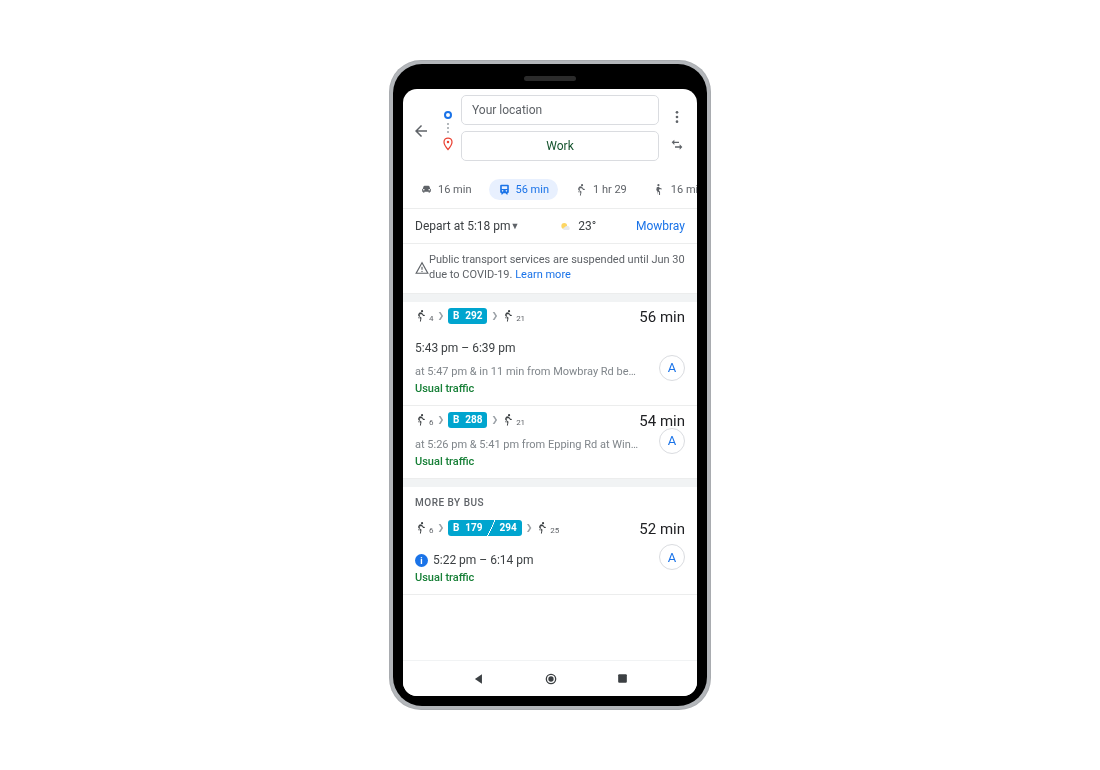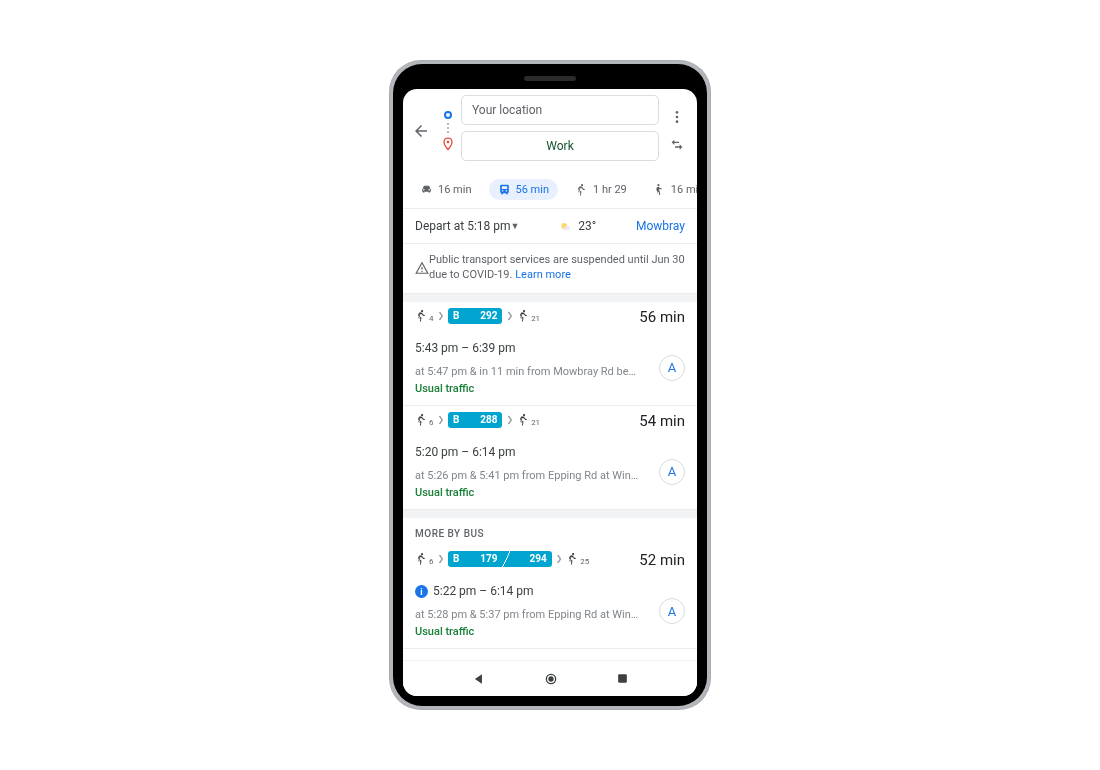--- a/index.html
+++ b/index.html
@@ -188,21 +188,21 @@
   .legs .chev { color: #9aa0a6; font-size: 8px; }
   .legs .ob {
     display:inline-flex; align-items:center; height:16px; background:#00a5cf; color:#fff;
     border-radius: 3px; font-size: 10px; font-weight: 700;
   }
   .legs .ob .obB {
     width:16px; height:16px; border-radius:50%; background:#00a5cf;
     display:flex;align-items:center;justify-content:center; margin-right:-3px;
     font-weight:700;
   }
-  .legs .ob .obN { padding: 0 5px 0 4px; border-radius: 3px; background:#00a5cf;margin-left:15px; }
+  .legs .ob .obN { padding: 0 5px 0 4px; border-radius: 3px; background:#00a5cf; }
   .legs .ob.multi .sep {
     width: 8px; height: 16px; position: relative; overflow: hidden;
   }
   .legs .ob.multi .sep::before{
     content:''; position:absolute; left:-1px; top:-2px; width: 10px; height:20px;
     background: linear-gradient(115deg, #00a5cf 49%, #fff 50% 54%, #00a5cf 55%);
   }
 
   .route .duration {
     position: absolute; right: 12px; top: 6px;
@@ -430,23 +430,20 @@
         <span class="ico walk-ico">
                       <svg viewBox="0 0 24 24" width="12" height="12">
                         <circle cx="13" cy="4" r="2" fill="#3c4043"></circle>
                         <path fill="#3c4043" d="M11 22l1-6-2-2-1 3H6l2-6 2-2 3 1 2 3h3v-2l-3-1-2-3-4-1-3 3v4h2v-3l2-1-2 7 2 2-1 5h2z"></path>
                       </svg>
                     </span>
         <sub>21</sub>
       </span>
     </div>
     <div class="duration">54 min</div>
-    <div class="times">
-      5:20 pm – 6:14 pm
-    </div>
     <div class="note">at 5:26 pm &amp; 5:41 pm from Epping Rd at Win…</div>
     <div class="traffic">Usual traffic</div>
     <div class="acc">A</div>
   </div>
               <div class="section-gap"></div>
               <div class="section-title">MORE BY BUS</div>
   <div class="route">
     <div class="legs">
       <span class="walk">
         <span class="ico walk-ico">
@@ -472,21 +469,20 @@
                         <path fill="#3c4043" d="M11 22l1-6-2-2-1 3H6l2-6 2-2 3 1 2 3h3v-2l-3-1-2-3-4-1-3 3v4h2v-3l2-1-2 7 2 2-1 5h2z"></path>
                       </svg>
                     </span>
         <sub>25</sub>
       </span>
     </div>
     <div class="duration">52 min</div>
     <div class="times">
       <span class="info-dot">i</span>5:22 pm – 6:14 pm
     </div>
-    <div class="note">at 5:28 pm &amp; 5:37 pm from Epping Rd at Win…</div>
     <div class="traffic">Usual traffic</div>
     <div class="acc">A</div>
   </div>
             </div>
 
         </div>
 
         <div class="sysnav">
           <span class="ico">
             <svg width="14" height="14" viewBox="0 0 24 24">

